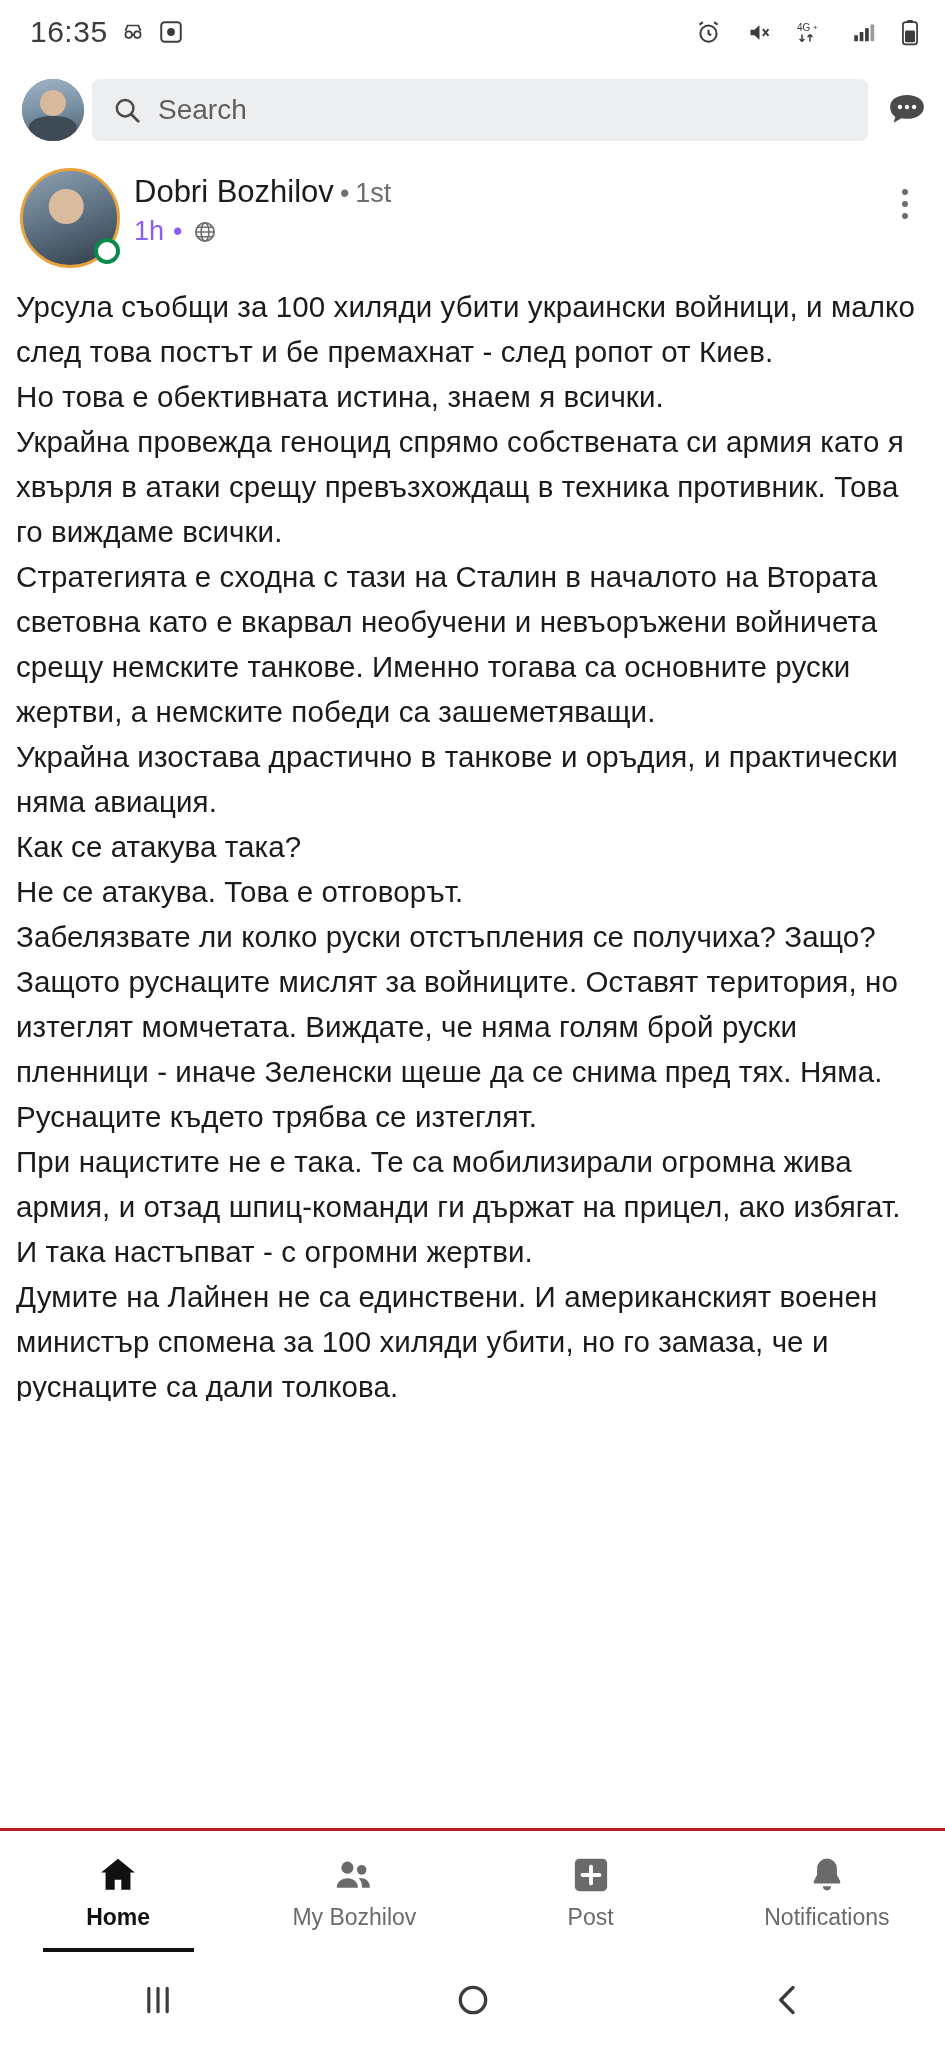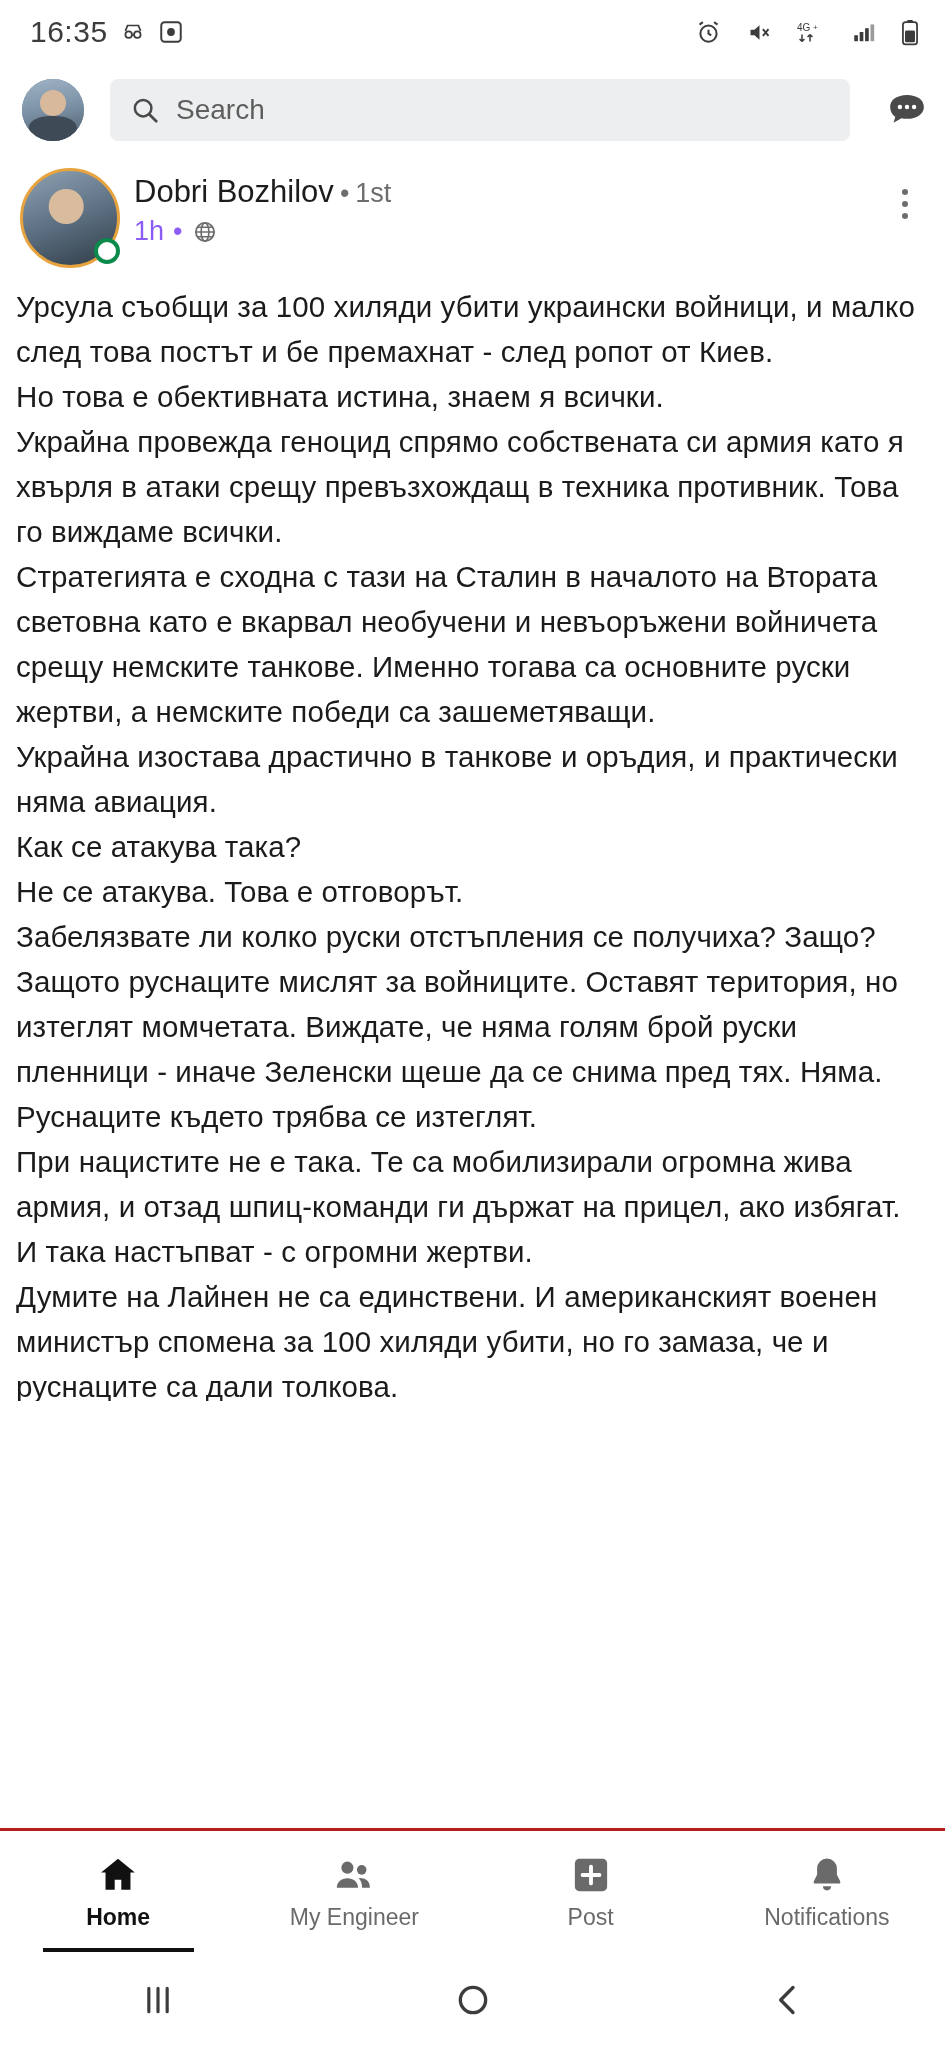--- a/index.html
+++ b/index.html
@@ -44,21 +44,21 @@
     align-items: center;
     gap: 24px;
   }
   .sicon { display: block; }
 
   
   .topbar {
     height: 92px;
     display: flex;
     align-items: center;
-    gap: 26px;
+    gap: 8px;
     padding: 0 7px 0 22px;
     background: #ffffff;
     flex: 0 0 auto;
   }
   .avatar-small {
     width: 62px; height: 62px;
     border-radius: 50%;
     overflow: hidden;
     flex: 0 0 auto;
     background: #6b7f93;
@@ -404,21 +404,21 @@
       <span class="navlabel">Home</span>
     </div>
 
     <div class="navitem">
       <svg width="44" height="44" viewBox="0 0 24 24">
         <circle cx="8.4" cy="8" r="3.3" fill="#6a6a6a"></circle>
         <circle cx="16.2" cy="9.2" r="2.6" fill="#6a6a6a"></circle>
         <path d="M2.6 19c0-3.2 2.6-5.2 5.8-5.2s5.8 2 5.8 5.2z" fill="#6a6a6a"></path>
         <path d="M15.2 13.6c3 0 5.4 1.8 5.4 4.6v.8h-4.2c0-2-.5-3.8-1.8-5.2z" fill="#6a6a6a"></path>
       </svg>
-      <span class="navlabel">My Engineer</span>
+      <span class="navlabel">My Bozhilov</span>
     </div>
 
     <div class="navitem">
       <svg width="44" height="44" viewBox="0 0 24 24">
         <rect x="3.2" y="3.2" width="17.6" height="17.6" rx="2.4" fill="#6a6a6a"></rect>
         <path d="M12 7.4v9.2M7.4 12h9.2" stroke="#ffffff" stroke-width="2.1" stroke-linecap="round"></path>
       </svg>
       <span class="navlabel">Post</span>
     </div>
 

